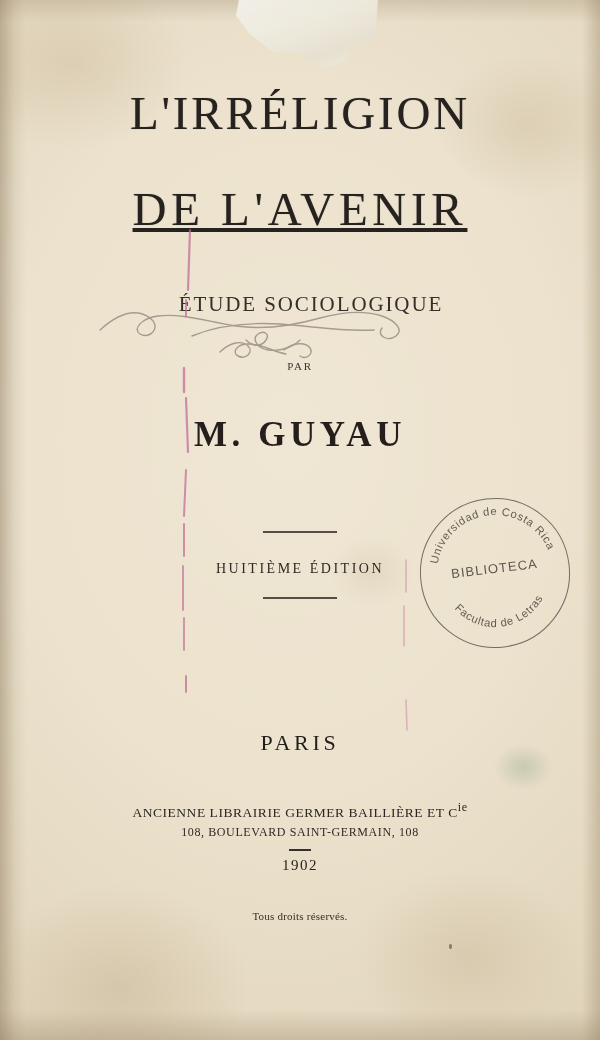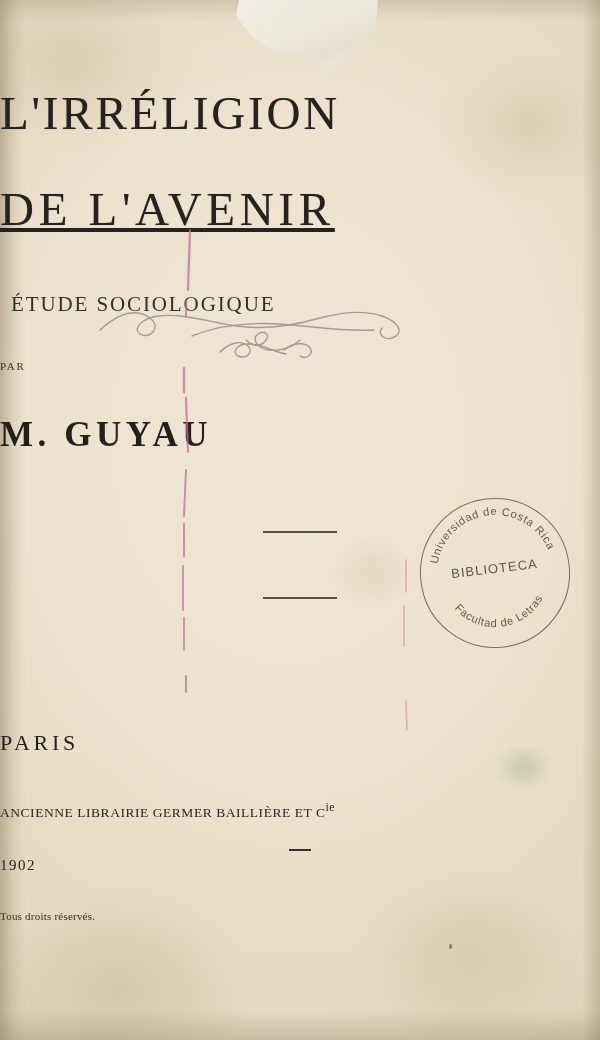--- a/index.html
+++ b/index.html
@@ -78,20 +78,21 @@
     opacity: 0.95;
     box-shadow: 0 1px 2px rgba(120,100,70,0.18);
     pointer-events: none;
   }
 
   
   .text-layer {
     position: absolute;
     inset: 0;
     color: #2b2622;
+    text-align: center;
   }
 
   .title-line {
     font-family: "Liberation Serif", serif;
     font-weight: 400;
     letter-spacing: 0.06em;
     color: #262220;
     text-shadow: 0 0 1px rgba(60,50,40,0.35);
   }
 
@@ -299,24 +300,26 @@
   <div class="text-layer">
 
     <div id="title1" class="title-line">L'IRRÉLIGION</div>
     <div id="title2" class="title-line">DE  L'AVENIR</div>
 
     <div id="subtitle">ÉTUDE SOCIOLOGIQUE</div>
     <div id="par">PAR</div>
     <div id="author">M.  GUYAU</div>
 
     <div id="rule-top" class="rule"></div>
+    <div id="edition">HUITIÈME ÉDITION</div>
     <div id="rule-bottom" class="rule"></div>
 
     <div id="city">PARIS</div>
     <div id="imprint-line"><span>ANCIENNE LIBRAIRIE GERMER BAILLIÈRE ET C</span><span class="sup">ie</span></div>
+    <div id="address">108, BOULEVARD SAINT-GERMAIN, 108</div>
     <div id="dash"></div>
     <div id="year">1902</div>
     <div id="rights">Tous droits réservés.</div>
   </div>
 
   <svg class="scribble" viewBox="0 0 330 80" preserveAspectRatio="none">
     <g fill="none" stroke="#6b6058" stroke-width="1.4" stroke-linecap="round">
       <path d="M4,34 C24,16 40,12 54,22 C66,31 54,44 44,38 C36,33 46,22 62,20 C88,17 112,26 140,30 C168,34 196,30 224,22 C246,16 268,14 286,20 C300,25 308,34 300,40 C292,46 280,40 286,32"></path>
       <path d="M96,40 C120,30 150,26 184,28 C214,30 248,36 278,34"></path>
       <path d="M150,44 C158,52 166,50 170,44 C174,38 168,34 162,38 C156,42 160,52 172,54 C186,56 198,50 204,44"></path>

